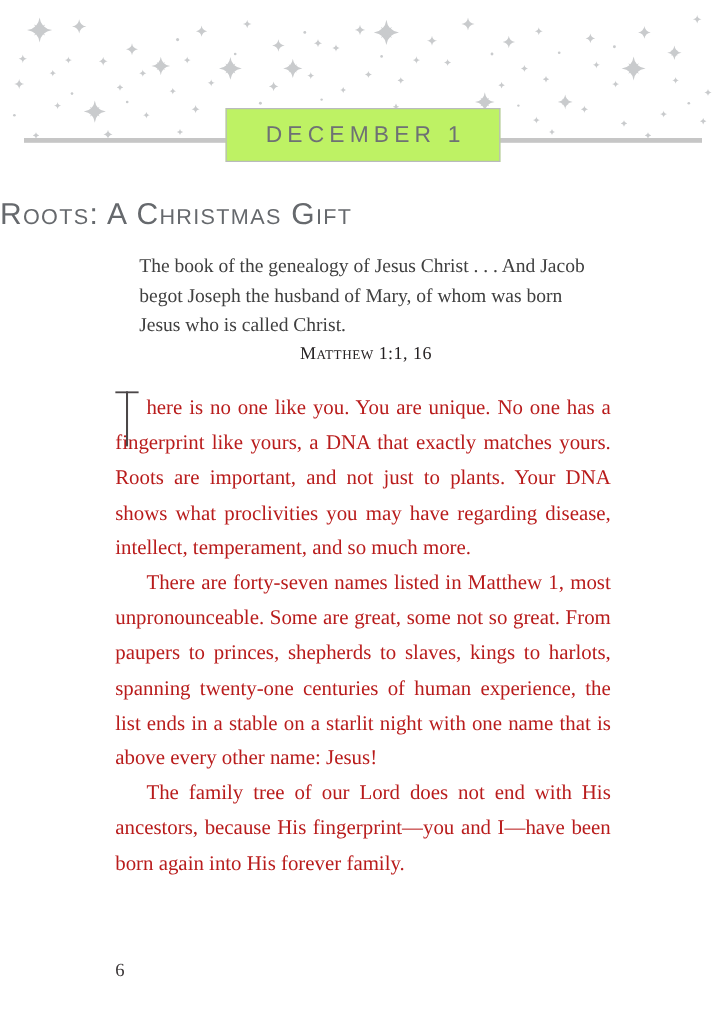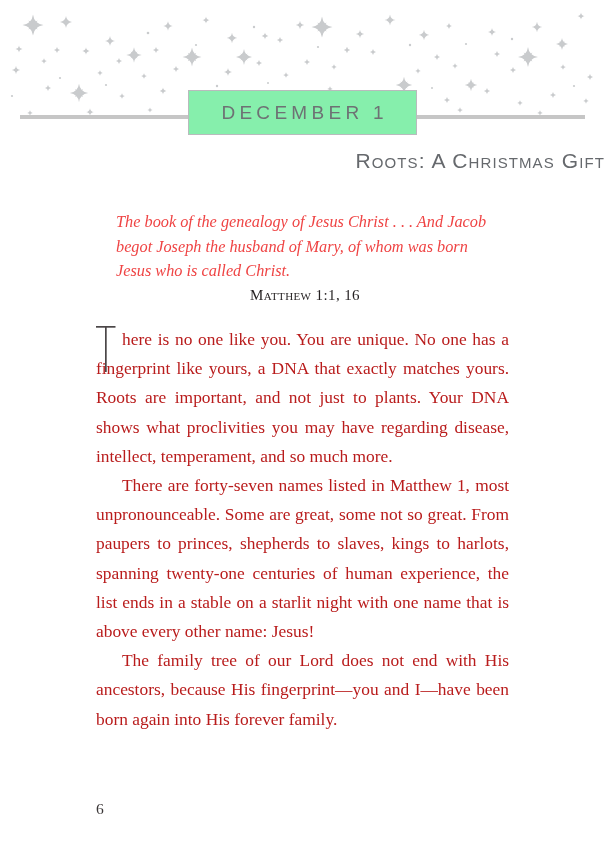--- a/index.html
+++ b/index.html
@@ -39,65 +39,64 @@
 
   
   #date-box {
     position: absolute;
     left: 188px;
     top: 90px;
     width: 229px;
     height: 45px;
     box-sizing: border-box;
     border: 1px solid #b9bbbd;
-    background: #86efac;
+    background: #bef264;
     display: flex;
     align-items: center;
     justify-content: center;
   }
   #date-label {
     font-family: "Liberation Sans", "DejaVu Sans", sans-serif;
     font-size: 19px;
     font-weight: 300;
     letter-spacing: 4.3px;
     text-indent: 4.3px;
     color: #6e7174;
     white-space: nowrap;
     line-height: 1;
   }
 
   
   #chapter-title {
     position: absolute;
     left: 0;
-    top: 148px;
+    top: 164px;
     width: 605px;
-    text-align: right;
+    text-align: left;
     font-family: "Liberation Sans", "DejaVu Sans", sans-serif;
     font-weight: 300;
-    font-size: 21px;
+    font-size: 25px;
     font-variant: small-caps;
     letter-spacing: 1.1px;
     color: #66696d;
     line-height: 1.2;
     white-space: nowrap;
   }
 
   
   #epigraph-block {
     position: absolute;
     left: 116px;
     top: 210px;
     width: 372px;
   }
   #epigraph-text {
-    font-style: italic;
     font-size: 16.3px;
     line-height: 24.5px;
-    color: #ef4444;
+    color: #404040;
     text-align: left;
   }
   #epigraph-citation {
     margin-top: 3px;
     text-align: right;
     padding-right: 128px;
     font-variant: small-caps;
     font-size: 15px;
     letter-spacing: 0.4px;
     color: #231f20;

